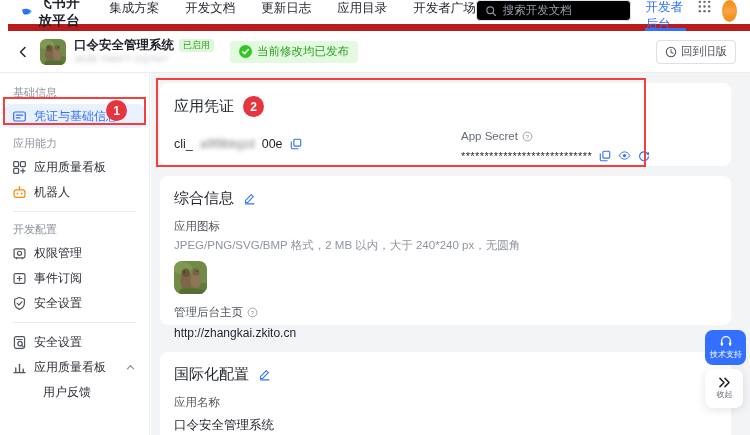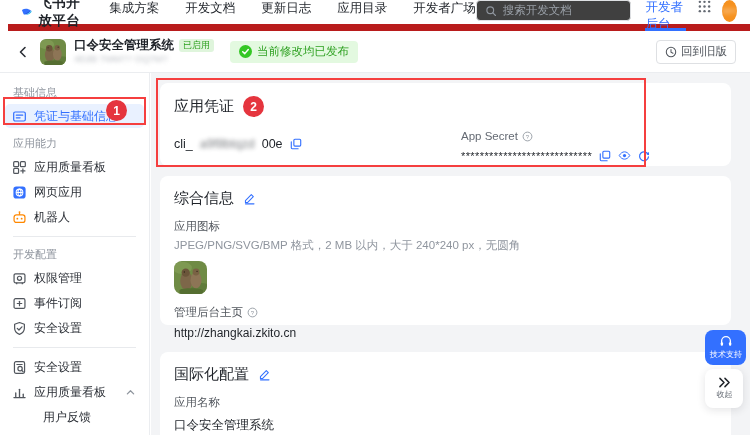--- a/index.html
+++ b/index.html
@@ -8,21 +8,21 @@
   .redacted { filter:blur(2px); opacity:.6; user-select:none; }
 
   
   .topnav { position:absolute; top:0; left:8px; right:0; height:31px; background:#fff;
     border-bottom:7px solid #b91c1c; display:flex; padding:0 13px; z-index:9; }
   .brand { display:flex; align-items:center; gap:6px; margin-right:18px; cursor:pointer; }
   .brand-name { font-size:13.5px; font-weight:bold; color:#1f2329; letter-spacing:.5px; }
   .nav-items { display:flex; gap:26px; }
   .nav-item { font-size:12.5px; color:#1f2329; cursor:pointer; white-space:nowrap; }
   .search-box { margin-left:auto; width:230px; height:21px; border:1px solid #dee0e3; border-radius:4px;
-    display:flex; align-items:center; gap:6px; padding:0 8px; background:#404040; }
+    display:flex; align-items:center; gap:6px; padding:0 8px; background:#000000; }
   .search-ph { font-size:11.5px; color:#9aa0a8; }
   .dev-console { position:relative; height:31px; display:flex; align-items:center;
     margin-left:14px; font-size:12.5px; color:#3370ff; font-weight:normal; cursor:pointer; }
   .dev-console::after { content:""; position:absolute; left:0; right:0; bottom:0; height:3px; background:#3370ff; }
   .grid-btn { margin-left:12px; cursor:pointer; display:flex; }
   .avatar { margin-left:11px; width:22px; height:22px; border-radius:50%; background:#f8a padding:0;
     background:#f6911e; color:#fff; font-size:9px; display:flex; align-items:center; justify-content:center; cursor:pointer; }
 
   
   .appbar { position:absolute; top:31px; left:0; right:0; height:42px; background:#fff;
@@ -205,31 +205,20 @@
           <g fill="none" stroke="#51565d" stroke-width="1.3">
             <rect x="1.8" y="1.8" width="5.2" height="5.2" rx="1"></rect>
             <rect x="9" y="1.8" width="5.2" height="5.2" rx="1"></rect>
             <rect x="1.8" y="9" width="5.2" height="5.2" rx="1"></rect>
             <line x1="11.6" y1="9.4" x2="11.6" y2="13.8" stroke-linecap="round"></line>
             <line x1="9.4" y1="11.6" x2="13.8" y2="11.6" stroke-linecap="round"></line>
           </g>
         </svg>
     </span>
     <span>应用质量看板</span>
-  </div>
-  <div class="side-item">
-    <span class="ic">
-      <svg width="15" height="15" viewBox="0 0 16 16">
-          <rect x="1.5" y="1.5" width="13" height="13" rx="3" fill="#3370ff"></rect>
-          <circle cx="8" cy="8" r="3.6" fill="none" stroke="#fff" stroke-width="1.1"></circle>
-          <ellipse cx="8" cy="8" rx="1.6" ry="3.6" fill="none" stroke="#fff" stroke-width="1.1"></ellipse>
-          <line x1="4.4" y1="8" x2="11.6" y2="8" stroke="#fff" stroke-width="1.1"></line>
-        </svg>
-    </span>
-    <span>网页应用</span>
   </div>
   <div class="side-item">
     <span class="ic">
       <svg width="15" height="15" viewBox="0 0 16 16">
           <g fill="none" stroke="#ff8800" stroke-width="1.3">
             <rect x="2.2" y="5.2" width="11.6" height="8" rx="2.4"></rect>
             <line x1="8" y1="2.6" x2="8" y2="5.2"></line>
             <circle cx="8" cy="2.2" r="1" fill="#ff8800" stroke="none"></circle>
           </g>
           <circle cx="5.7" cy="9.2" r="1" fill="#ff8800"></circle>

